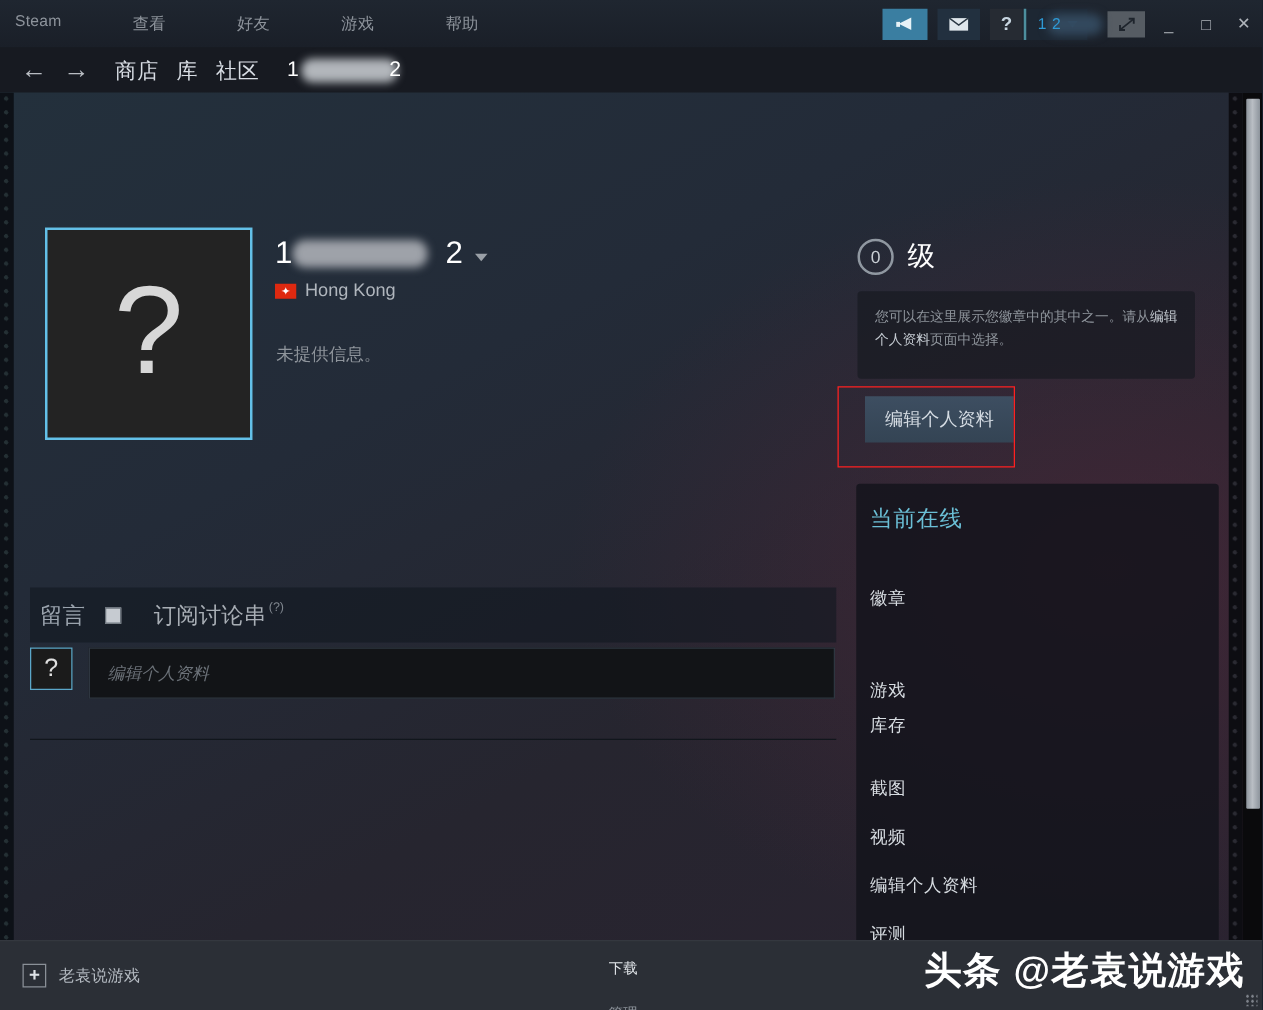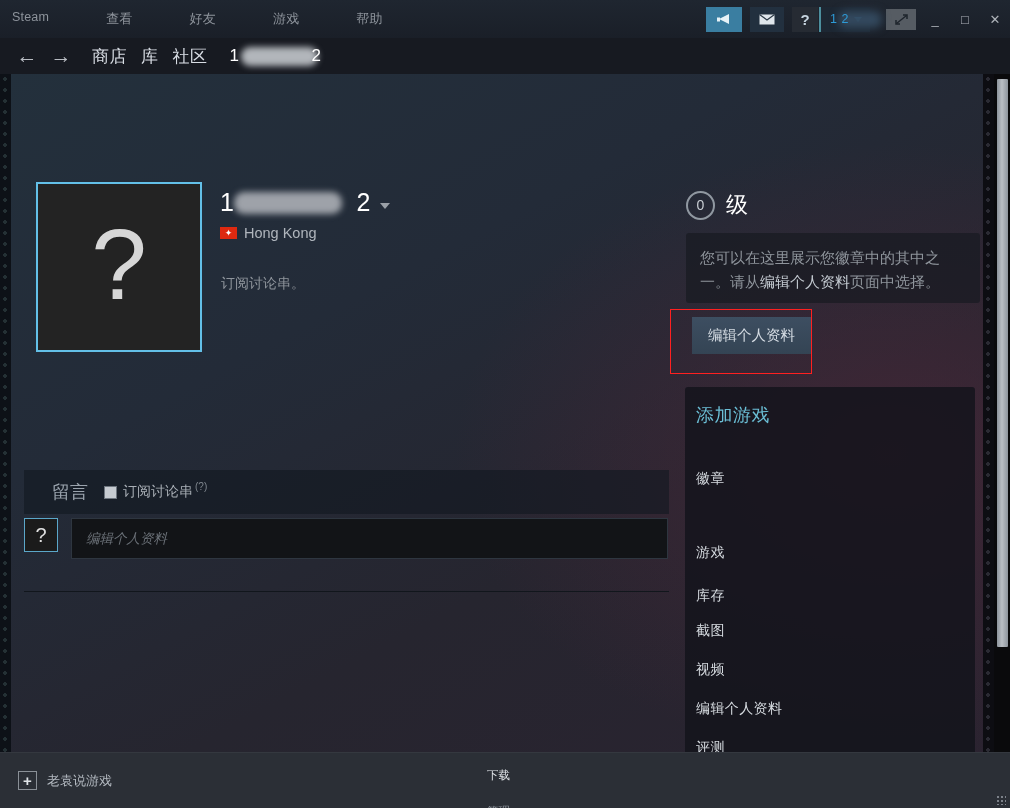--- a/index.html
+++ b/index.html
@@ -201,29 +201,29 @@
   .no-info {
     position: absolute; left: 221px; top: 201px;
     color: #8f959c; font-size: 14px;
   }
 
   
   .comment-head {
     position: absolute; left: 24px; top: 396px;
     width: 645px; height: 44px;
     background: rgba(17,24,32,.62);
-    display: flex; align-items: center; padding-left: 28px;
+    display: flex; align-items: center; padding-left: 8px;
   }
   .comment-title { color: #9aa3ad; font-size: 18px; margin-right: 16px; }
   .chk-box {
     width: 13px; height: 13px;
     border: 1px solid #6d757e; background: #c6cbd1;
     margin-right: 6px;
   }
-  .chk-label { color: #a8aeb5; font-size: 14px; }
+  .chk-label { color: #a8aeb5; font-size: 18px; margin-left: 20px; }
   .chk-help {
     color: #7f868e; font-size: 10px; vertical-align: super;
     margin-left: 2px; position: relative; top: -6px;
   }
   .comment-row {
     position: absolute; left: 24px; top: 444px;
     display: flex; align-items: flex-start; gap: 13px;
   }
   .mini-avatar {
     width: 34px; height: 34px;
@@ -250,25 +250,25 @@
   .level-circle {
     width: 29px; height: 29px; border-radius: 50%;
     border: 2px solid #9098a1;
     display: flex; align-items: center; justify-content: center;
     color: #c9ced4; font-size: 14px;
   }
   .level-txt { color: #ffffff; font-size: 22px; letter-spacing: 1px; }
 
   .info-box {
     position: absolute; left: 686px; top: 159px;
-    width: 294px; height: 70px;
+    width: 270px; height: 70px;
     background: rgba(23,26,33,.72);
     border-radius: 3px;
     padding: 13px 14px;
-    color: #8f959c; font-size: 15px; line-height: 1.62;
+    color: #8f959c; font-size: 11px; line-height: 1.62;
   }
   .info-link { color: #c4cad1; }
 
   .edit-btn {
     position: absolute; left: 692px; top: 243px;
     padding: 9px 16px;
     background: linear-gradient(to bottom, #3d4e61, #344454);
     color: #d5dce3; font-size: 14.5px;
     border: none; cursor: default;
   }
@@ -404,21 +404,21 @@
         <span class="pname"><span>1</span><span style="opacity:0">xxxxxxxxx</span><span>2</span></span>
       </span>
       <span class="pname-caret"></span>
     </div>
 
     <div class="loc-row">
       <span class="flag-hk">✦</span>
       <span class="loc-txt">Hong Kong</span>
     </div>
 
-    <div class="no-info">订阅讨论串。</div>
+    <div class="no-info">未提供信息。</div>
 
     <div class="comment-head">
       <span class="comment-title">留言</span>
       <span class="chk-box"></span>
       <span class="chk-label">订阅讨论串</span>
       <span class="chk-help">(?)</span>
     </div>
 
     <div class="comment-row">
       <span class="mini-avatar">?</span>
@@ -435,25 +435,25 @@
     </div>
 
     <div class="info-box">
       <span>您可以在这里展示您徽章中的其中之一。请从</span><span class="info-link">编辑个人资料</span><span>页面中选择。</span>
     </div>
 
     <div class="edit-btn">编辑个人资料</div>
     <div class="red-box"></div>
 
     <div class="side-panel">
-      <div class="panel-title">添加游戏</div>
+      <div class="panel-title">当前在线</div>
       <div class="panel-list">
         <div class="panel-item" style="position:absolute;top:0">徽章</div>
         <div class="panel-item" style="position:absolute;top:74px">游戏</div>
-        <div class="panel-item" style="position:absolute;top:117px">库存</div>
+        <div class="panel-item" style="position:absolute;top:102px">库存</div>
         <div class="panel-item" style="position:absolute;top:152px">截图</div>
         <div class="panel-item" style="position:absolute;top:191px">视频</div>
         <div class="panel-item" style="position:absolute;top:230px">编辑个人资料</div>
         <div class="panel-item" style="position:absolute;top:269px">评测</div>
 
       </div>
     </div>
 
     <div class="scrollbar-track">
       <div class="scrollbar-thumb"></div>
@@ -465,14 +465,15 @@
       <span class="plus-box">+</span>
       <span class="add-game-txt">老袁说游戏</span>
     </div>
     <div class="downloads">
       <span class="dl-title">下载</span>
       <span class="dl-sub">管理</span>
     </div>
     <div class="grip"></div>
   </div>
 
+  <div class="watermark">头条 @老袁说游戏</div>
 
 </div>
 
 </body></html>

